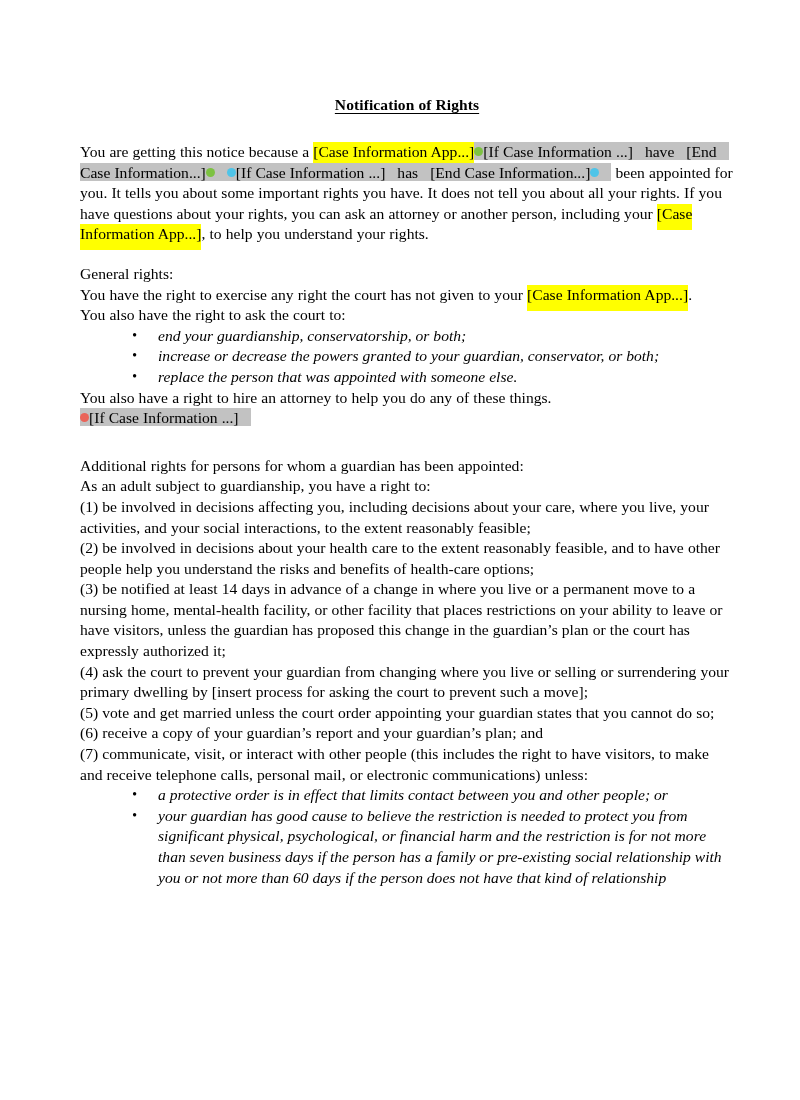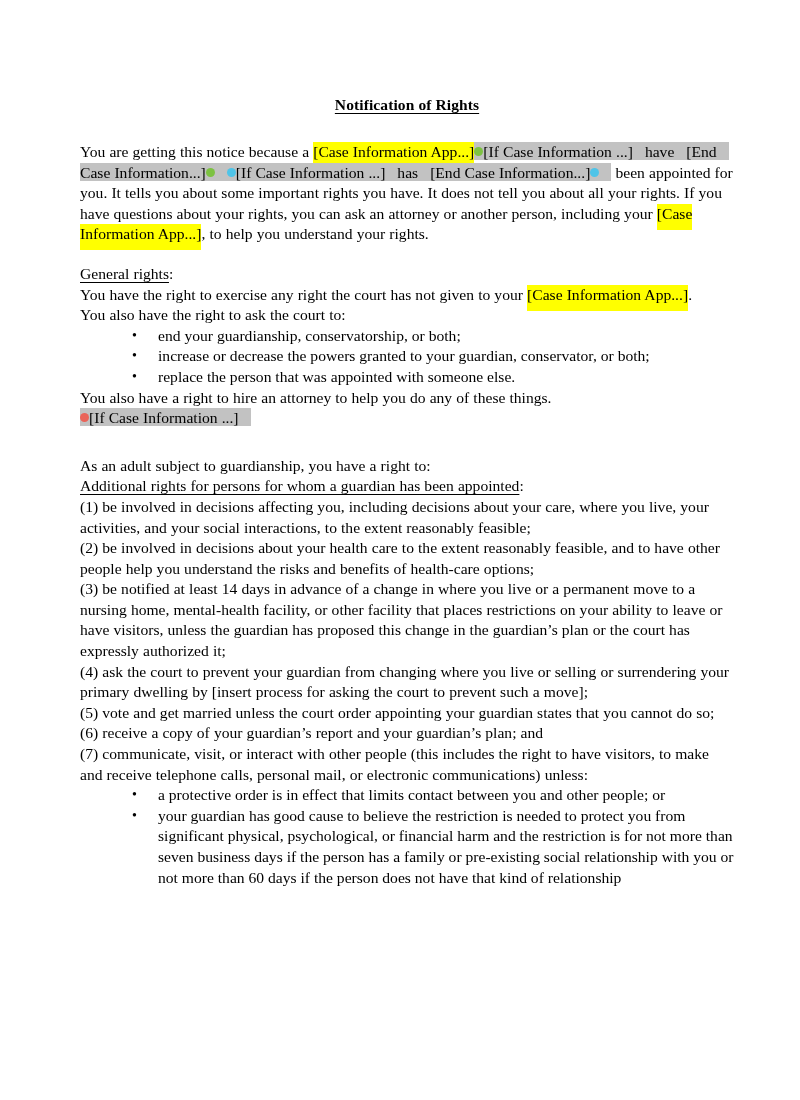--- a/index.html
+++ b/index.html
@@ -52,21 +52,20 @@
     box-decoration-break: clone;
     -webkit-box-decoration-break: clone;
   }
   .hl-gray {
     background: #C2C2C2;
     padding: 1px 12px 0 0;
     box-decoration-break: clone;
     -webkit-box-decoration-break: clone;
   }
   .underline-head {
-    text-decoration: underline;
     text-underline-offset: 2.5px;
   }
   .dot {
     display: inline-block;
     width: 9px;
     height: 9px;
     border-radius: 50%;
     vertical-align: 1px;
     margin: 0 0px;
   }
@@ -79,20 +78,21 @@
     padding: 0 0 0 78px;
     list-style: none;
   }
   ul.bullets li {
     position: relative;
     font-size: 15.6px;
     line-height: 20.6px;
     margin: 0;
     padding: 0 0 0 0;
     text-indent: 0;
+    font-style: italic;
   }
   ul.bullets li::before {
     content: "\2022";
     position: absolute;
     left: -26px;
     top: 0;
     font-size: 14px;
   }
   .numlist p { margin: 0; }
 </style>
@@ -120,23 +120,23 @@
     <li>increase or decrease the powers granted to your guardian, conservator, or both;</li>
     <li>replace the person that was appointed with someone else.</li>
   </ul>
 
   <p class="para">You also have a right to hire an attorney to help you do any of these things.</p>
 
   <p class="para"><span class="hl-gray"><span class="dot dot-red"></span><span>[If Case Information ...]</span></span></p>
 
   <div class="gap-lg"></div>
 
+  <p class="para"><span class="underline-head">Additional rights for persons for whom a guardian has been appointed</span><span>:</span></p>
+
   <p class="para">As an adult subject to guardianship, you have a right to:</p>
-
-  <p class="para"><span class="underline-head">Additional rights for persons for whom a guardian has been appointed</span><span>:</span></p>
 
   <div class="numlist">
     <p class="para">(1) be involved in decisions affecting you, including decisions about your care, where you live, your activities, and your social interactions, to the extent reasonably feasible;</p>
     <p class="para">(2) be involved in decisions about your health care to the extent reasonably feasible, and to have other people help you understand the risks and benefits of health-care options;</p>
     <p class="para">(3) be notified at least 14 days in advance of a change in where you live or a permanent move to a nursing home, mental-health facility, or other facility that places restrictions on your ability to leave or have visitors, unless the guardian has proposed this change in the guardian’s plan or the court has expressly authorized it;</p>
     <p class="para">(4) ask the court to prevent your guardian from changing where you live or selling or surrendering your primary dwelling by [insert process for asking the court to prevent such a move];</p>
     <p class="para">(5) vote and get married unless the court order appointing your guardian states that you cannot do so;</p>
     <p class="para">(6) receive a copy of your guardian’s report and your guardian’s plan; and</p>
     <p class="para">(7) communicate, visit, or interact with other people (this includes the right to have visitors, to make and receive telephone calls, personal mail, or electronic communications) unless:</p>
   </div>

